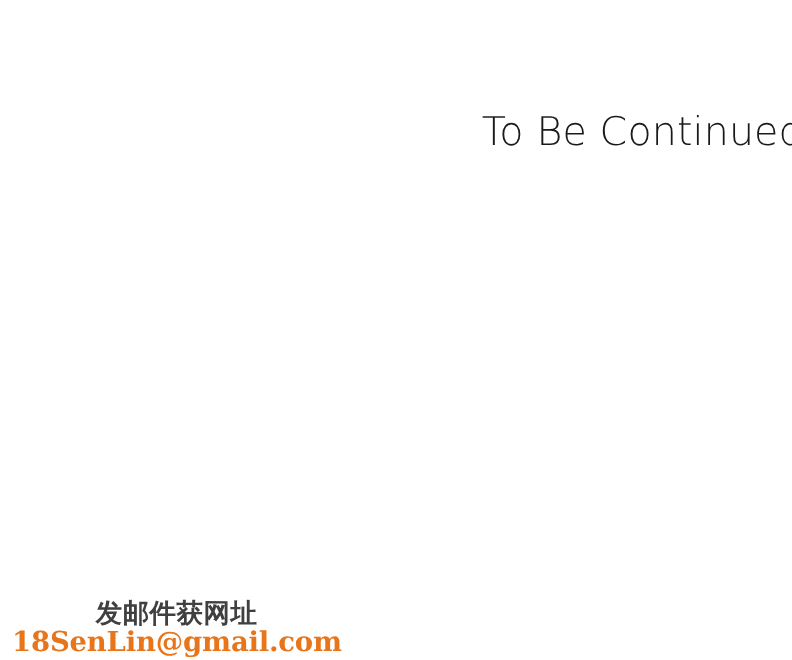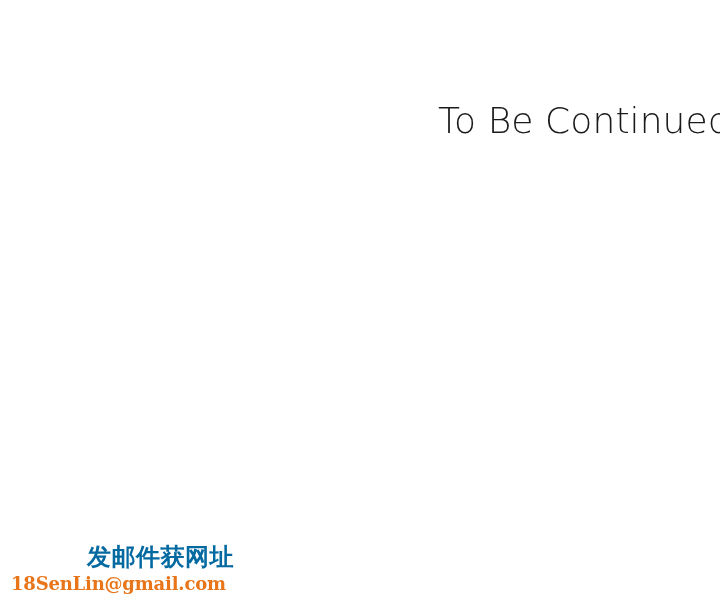--- a/index.html
+++ b/index.html
@@ -48,32 +48,32 @@
   .watermark-cn {
     position: absolute;
     left: 87px;
     top: 5px;
     margin: 0;
     font-family: "DejaVu Serif", serif;
     font-size: 24px;
     font-weight: 700;
     line-height: 28px;
     letter-spacing: 0.5px;
-    color: #0369a1;
+    color: #404040;
     white-space: nowrap;
     text-align: right;
   }
 
   .watermark-email {
     position: absolute;
     left: 11px;
     top: 31px;
     margin: 0;
     font-family: "DejaVu Serif", serif;
-    font-size: 18px;
+    font-size: 25px;
     font-weight: 700;
     line-height: 29px;
     letter-spacing: -0.2px;
     color: #e8751a;
     white-space: nowrap;
   }
 </style>
 </head>
 <body>
 

